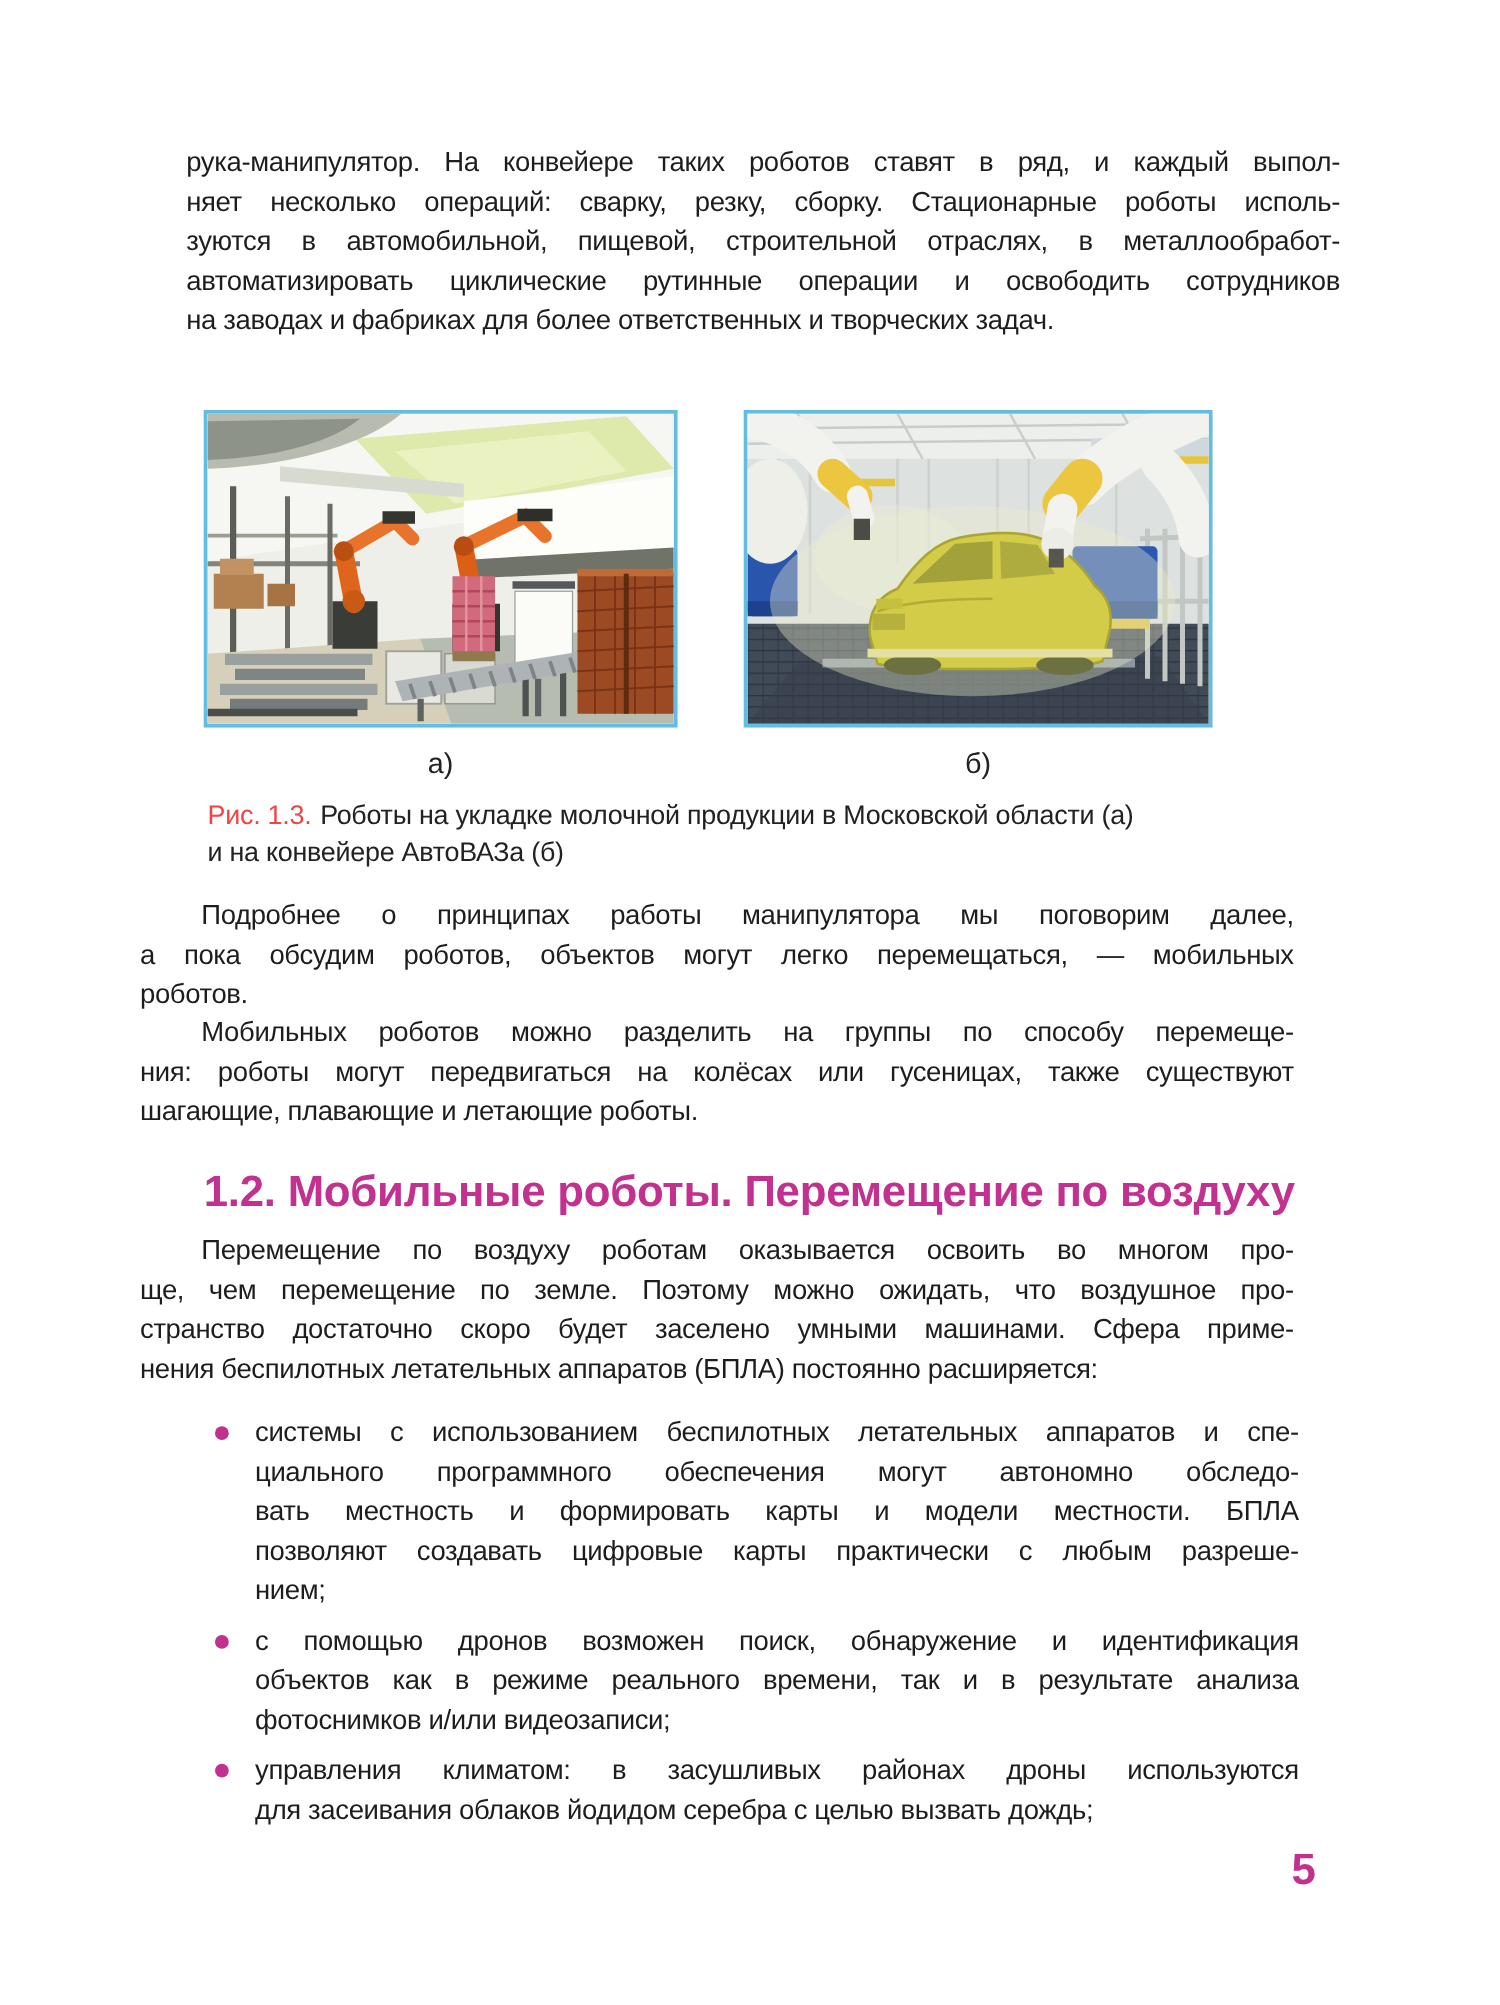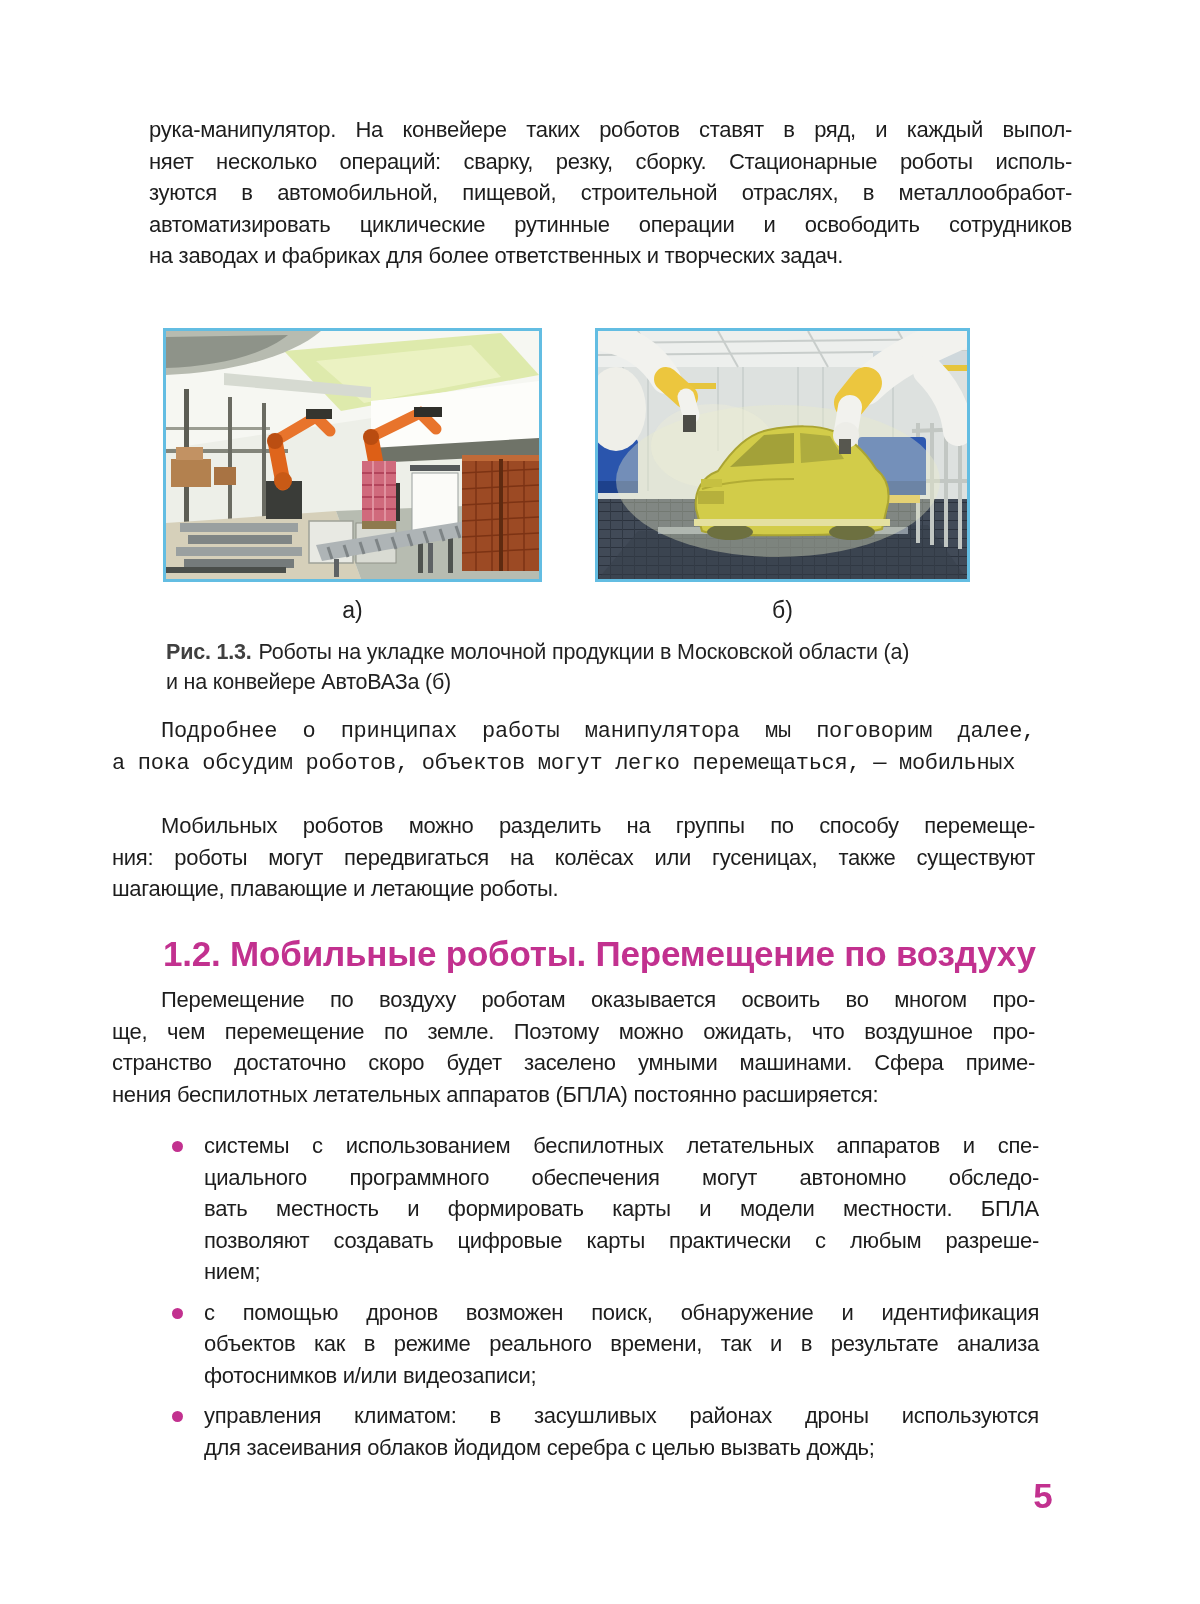--- a/index.html
+++ b/index.html
@@ -22,21 +22,21 @@
   
   .photo { position:absolute; border:3px solid #63bde2; background:#e8ebe6; }
   #photo-a { left:163px; top:328px; width:373px; height:248px; }
   #photo-b { left:595px; top:328px; width:369px; height:248px; }
   .photo svg { display:block; width:100%; height:100%; }
   .photo-label { position:absolute; top:597px; font-size:23px; color:#222; }
   #label-a { left:163px; width:379px; text-align:center; }
   #label-b { left:595px; width:375px; text-align:center; }
   .caption { position:absolute; left:166px; top:637px; width:800px;
              font-size:21.5px; line-height:30px; letter-spacing:-0.2px; color:#222; }
-  .cap-label { color:#404040; font-weight:bold; margin-right:7px; }
+  .cap-label { color:#ef4444; font-weight:normal; margin-right:7px; }
 
   
   #heading { position:absolute; left:163px; top:936px; margin:0;
              font-size:35px; line-height:36px; font-weight:bold;
              color:#c2318f; letter-spacing:-0.2px; }
 
   
   #bullets { position:absolute; left:112px; top:1126px; width:923px;
              margin:4px; padding:0; list-style:none; }
   .bullet-item { position:relative; padding-left:88px; font-size:22px;
@@ -255,23 +255,24 @@
   <div id="label-b" class="photo-label">б)</div>
 
   <div class="caption">
     <div class="cap-line">
       <span class="cap-label">Рис. 1.3.</span><span>Роботы на укладке молочной продукции в Московской области (а)</span>
     </div>
     <div class="cap-line">и на конвейере АвтоВАЗа (б)</div>
   </div>
 
   <div id="p23">
-    <div class="para lines indented" style="top:716px;font-family:Liberation Mono, monospace;">
+    <div class="para lines indented" style="top:716px;">
         <div class="line">Подробнее о принципах работы манипулятора мы поговорим далее,</div>
         <div class="line">а пока обсудим роботов, объектов могут легко перемещаться, — мобильных</div>
+        <div class="line">роботов.</div>
       </div>
     <div class="para lines indented" style="top:810px;">
         <div class="line">Мобильных роботов можно разделить на группы по способу перемеще-</div>
         <div class="line">ния: роботы могут передвигаться на колёсах или гусеницах, также существуют</div>
         <div class="line">шагающие, плавающие и летающие роботы.</div>
       </div>
   </div>
 
   <h2 id="heading">1.2. Мобильные роботы. Перемещение по воздуху</h2>
 

